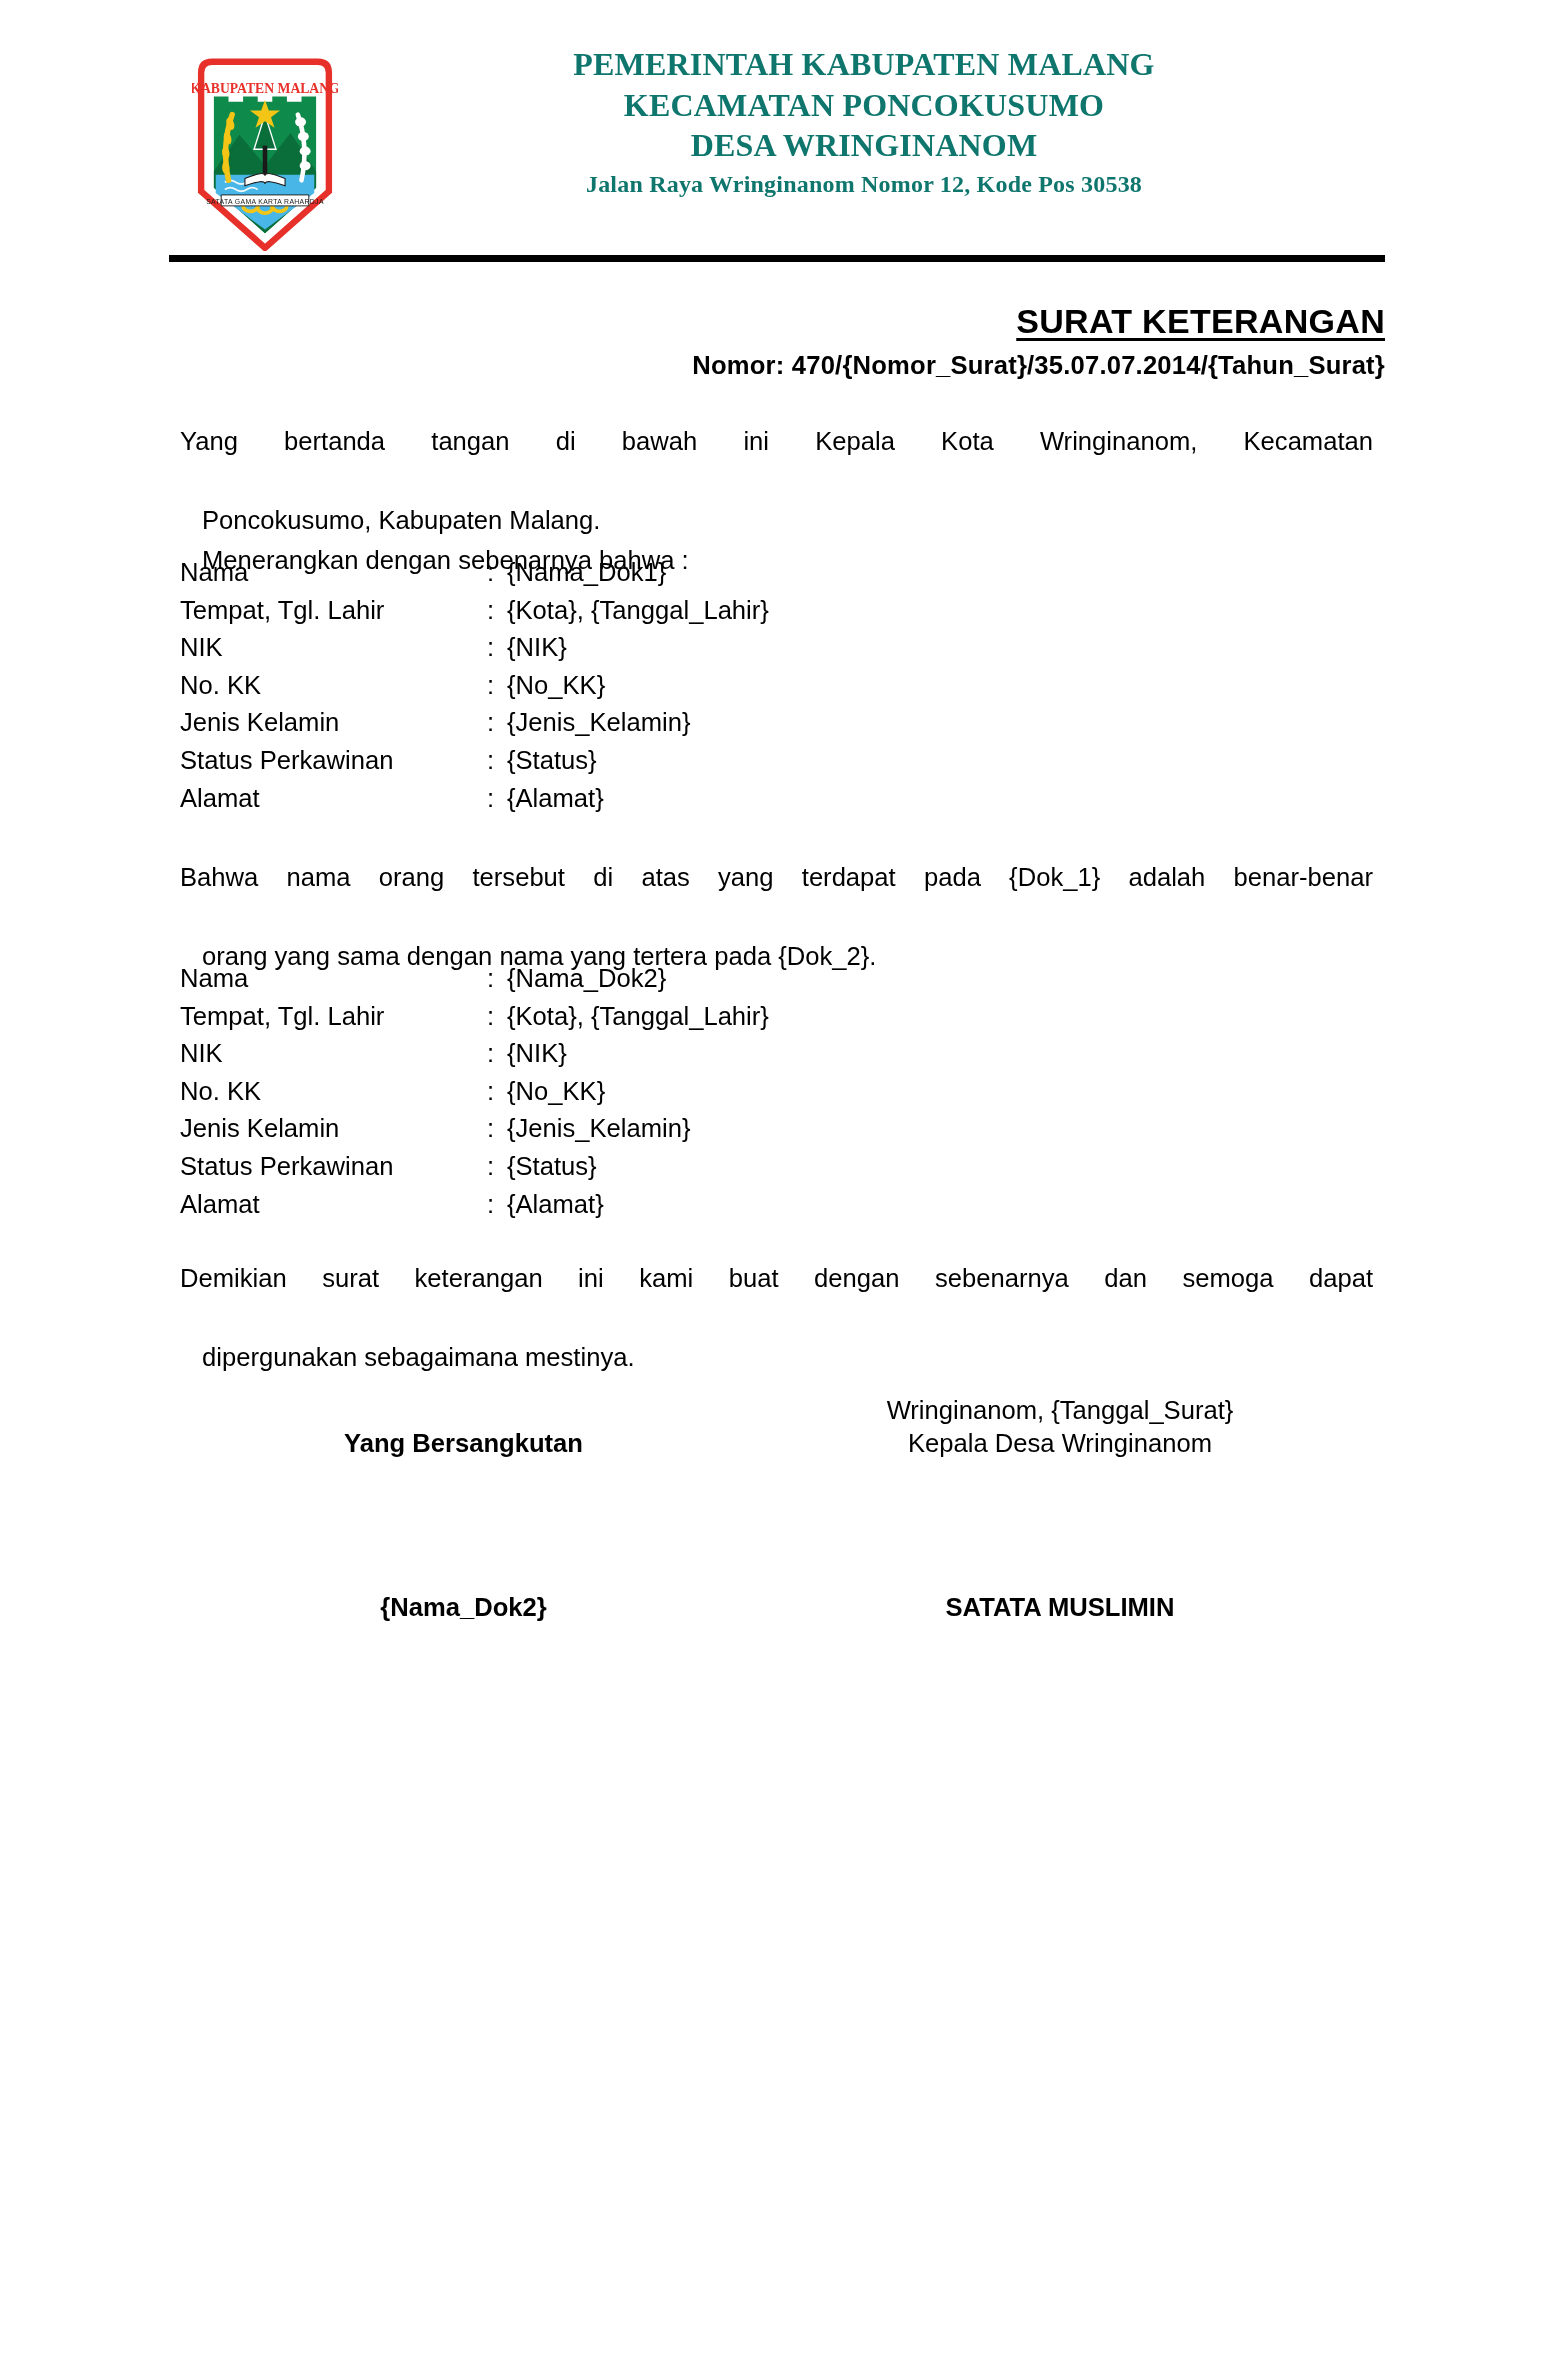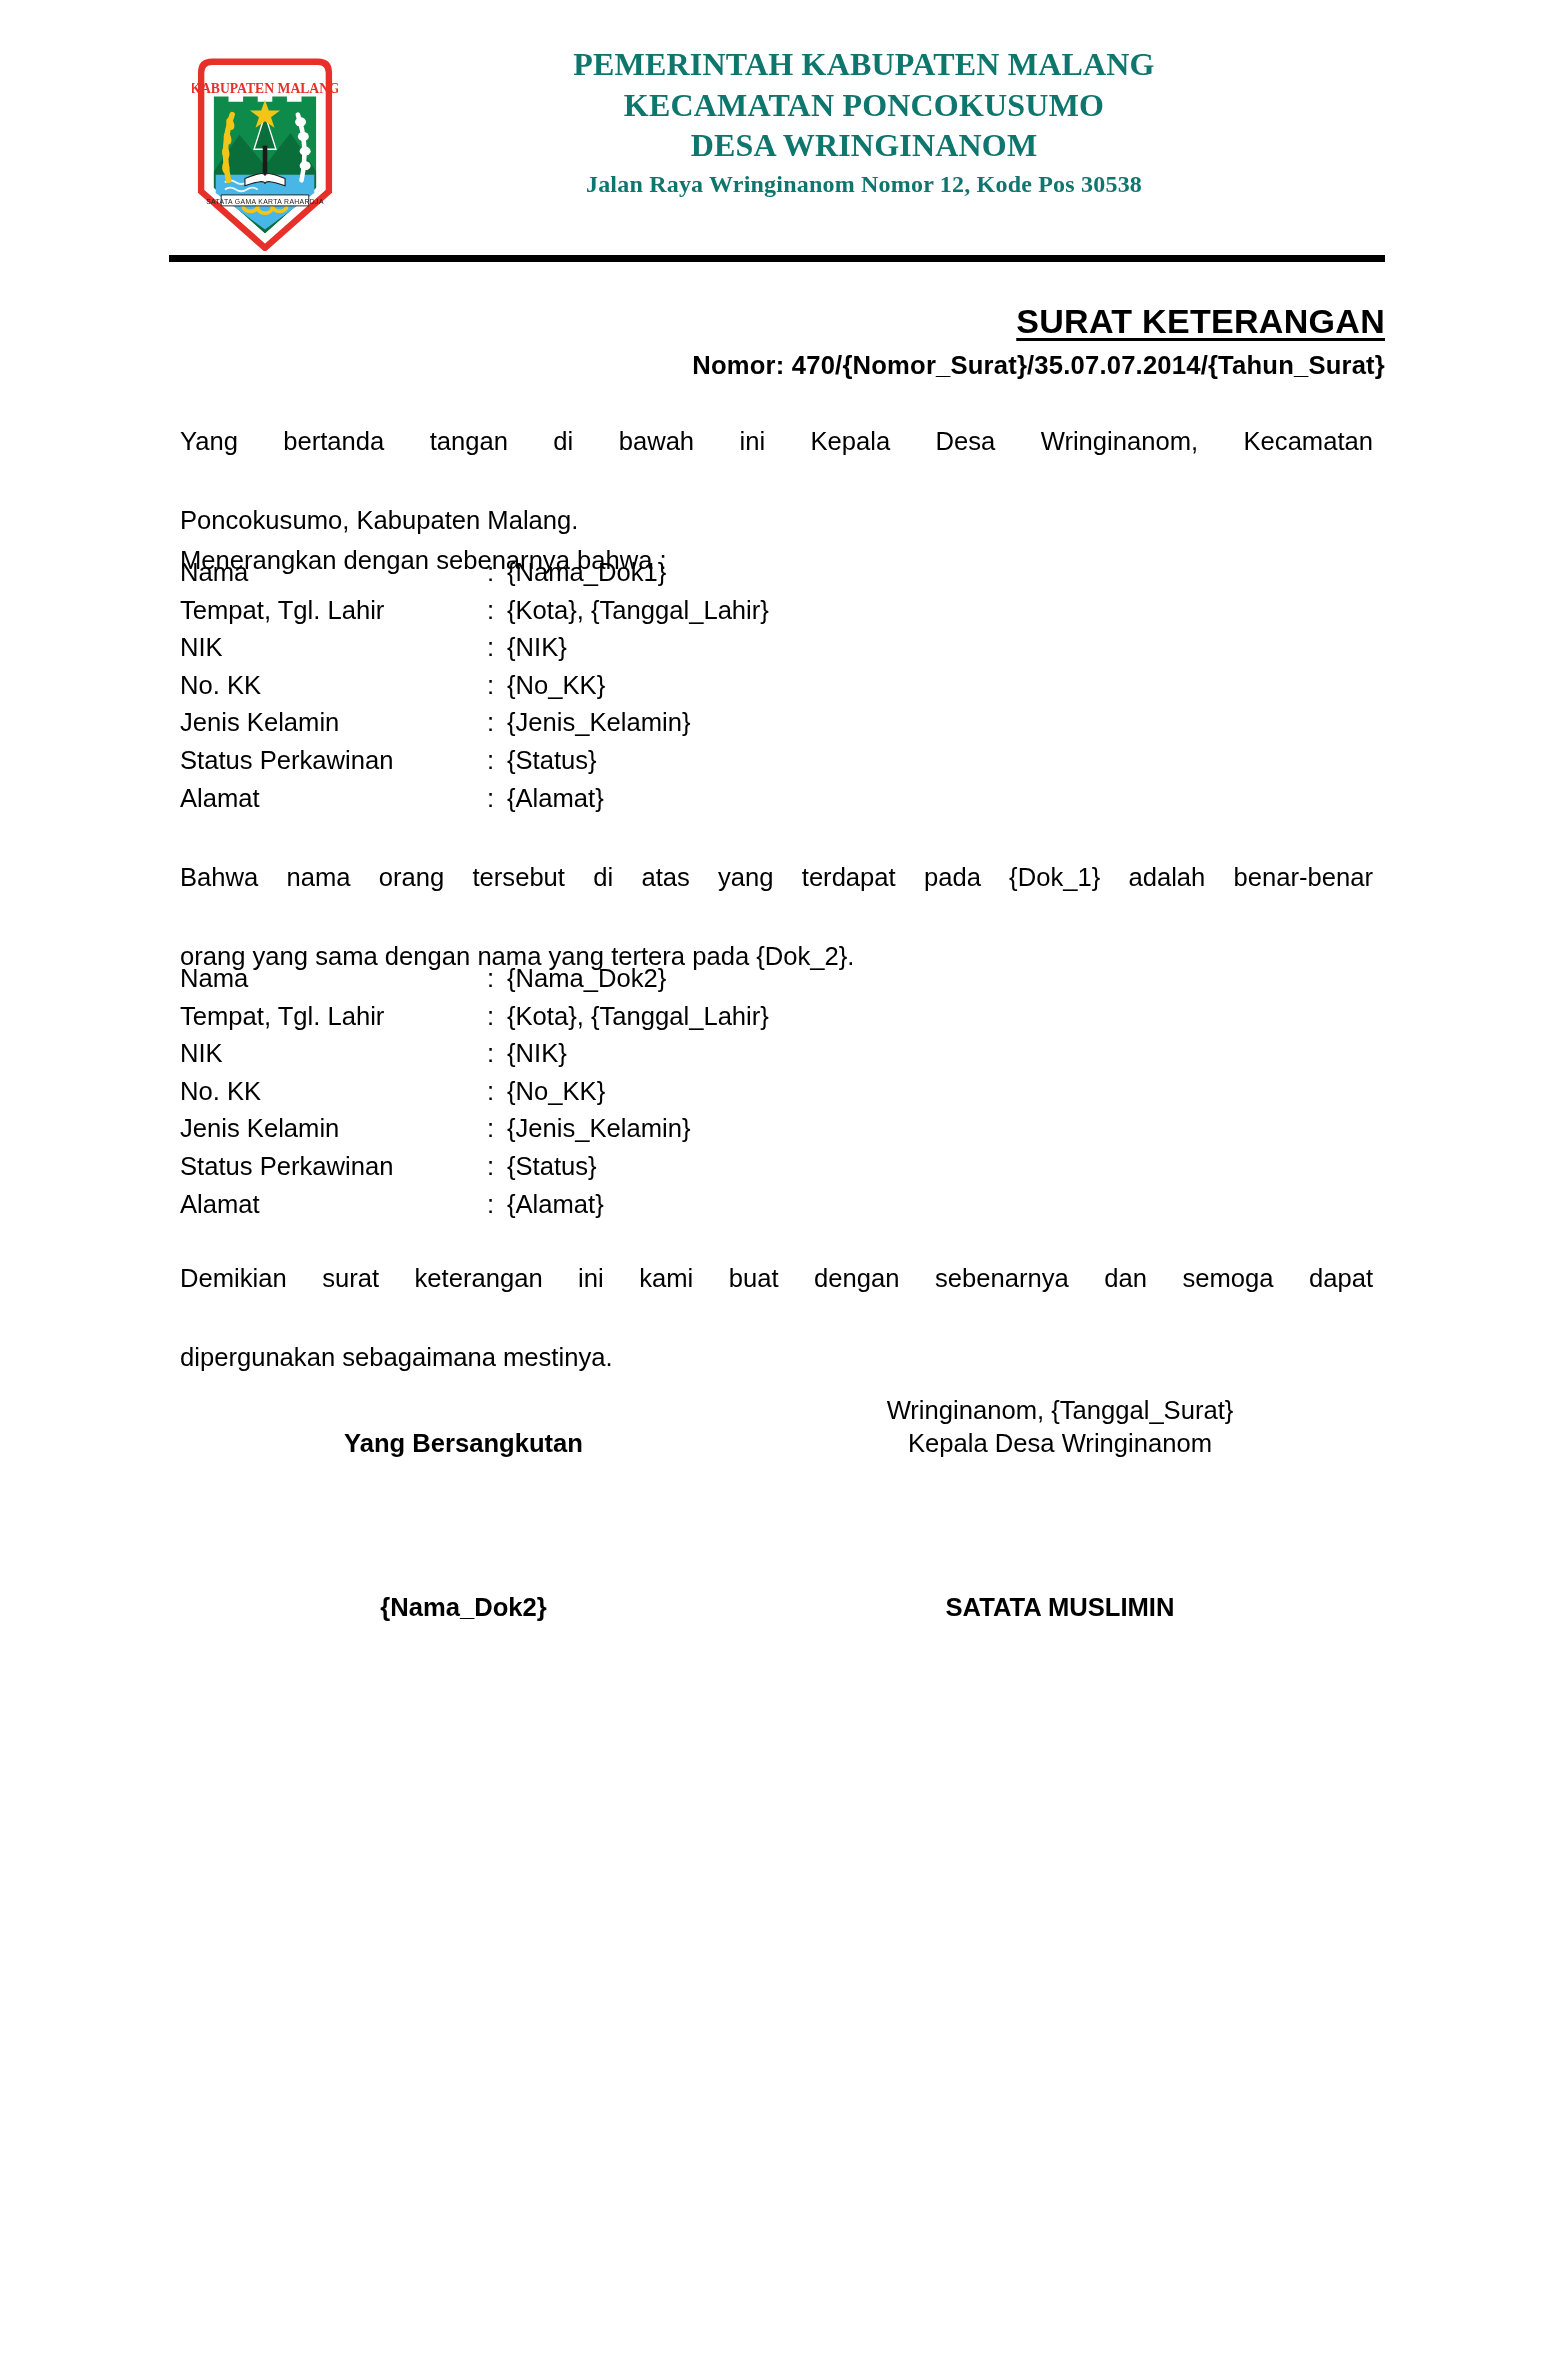--- a/index.html
+++ b/index.html
@@ -93,21 +93,21 @@
     line-height: 1.55;
   }
   .para-justify {
     text-align: justify;
     text-justify: inter-word;
   }
   .para-justify > .jline {
     display: block;
     text-align: justify;
   }
-  .para-justify > .jline.last { text-align: left; }
+  .para-justify > .jline.last { text-align: left; margin-left: 22px; }
   
   .jline:after {
     content: "";
     display: inline-block;
     width: 100%;
   }
   .jline.last:after { display: none; }
 
   #intro-para  { top: 422px; }
   #mid-para    { top: 858px; }
@@ -262,21 +262,21 @@
   </div>
 
   <div class="header-rule"></div>
 
   <div class="doc-title">
     <div class="main">SURAT KETERANGAN</div>
     <div class="sub">Nomor: 470/{Nomor_Surat}/35.07.07.2014/{Tahun_Surat}</div>
   </div>
 
   <div class="body-block para-justify" id="intro-para">
-    <span class="jline">Yang bertanda tangan di bawah ini Kepala Desa Wringinanom, Kecamatan</span>
+    <span class="jline">Yang bertanda tangan di bawah ini Kepala Kota Wringinanom, Kecamatan</span>
     <span class="jline last">Poncokusumo, Kabupaten Malang.</span>
     <span class="jline last">Menerangkan dengan sebenarnya bahwa :</span>
   </div>
 
   <table class="fields" id="fields-1">
     <tbody>
       <tr>
         <td class="label">Nama</td>
         <td class="colon">:</td>
         <td class="value">{Nama_Dok1}</td>

